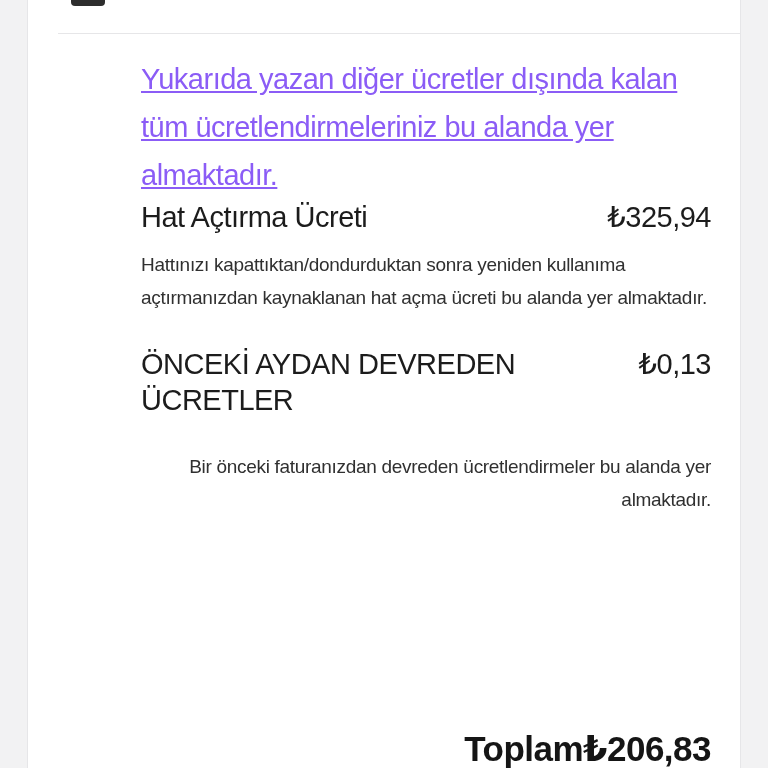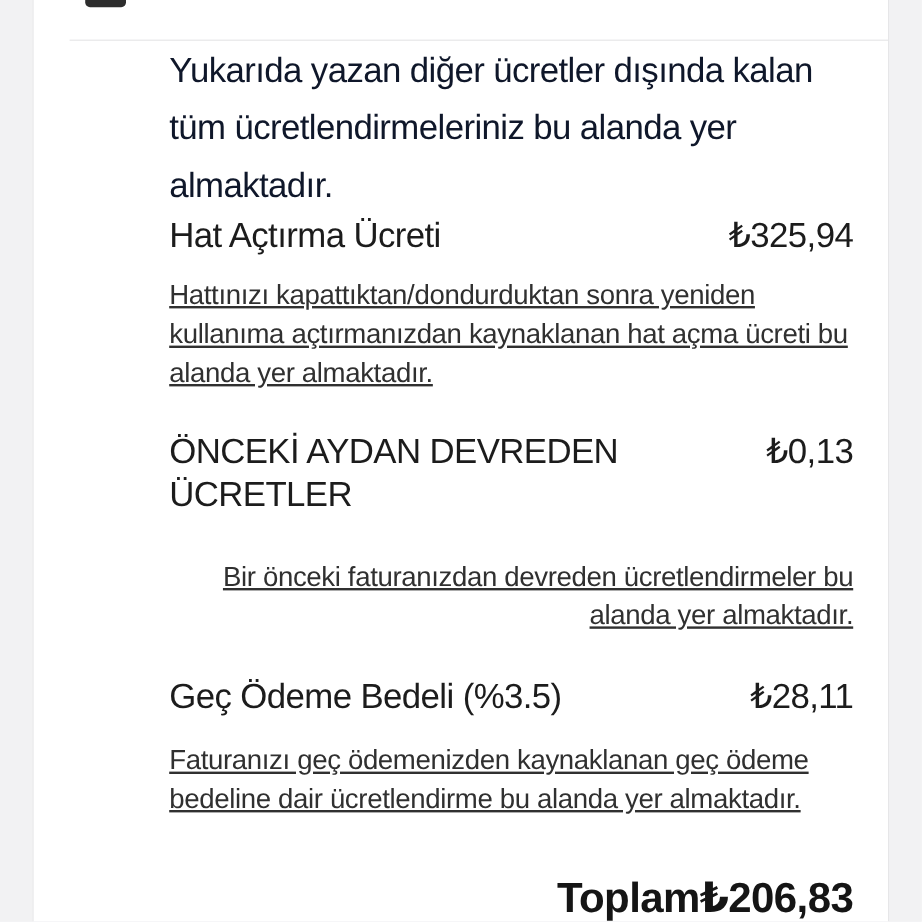--- a/index.html
+++ b/index.html
@@ -28,37 +28,38 @@
     position:absolute; top:33px; left:30px; right:0;
     height:1px; background:#e6e6e8;
   }
 
   .content {
     position:absolute; left:113px; right:29px; top:35px;
     color:#1f1f1f;
   }
 
   .intro {
+    margin-top:20px;
     font-size:29px; line-height:48px; letter-spacing:-0.5px;
-    color:#0f172a;
+    color:#8b5cf6;
+    text-decoration:underline;
   }
 
   .fee-header {
     display:flex; justify-content:space-between; align-items:baseline;
     font-size:29px; line-height:36px; letter-spacing:-0.5px;
     color:#1c1c1c;
   }
   .fee-header .fee-amount { white-space:nowrap; margin-left:0;text-align:right; }
   .fee-label { min-width:0; }
 
   .fee-desc {
     margin-top:14px;
-    font-size:23px; line-height:32.5px; letter-spacing:-0.3px;
+    font-size:19px; line-height:32.5px; letter-spacing:-0.3px;
     color:#303030;
-    text-decoration:underline;
   }
 
   .fee-1 { }
   .fee-2 { margin-top:32px; }
   .fee-2 .fee-desc { margin-top:33px;text-align:right; }
   .fee-3 { margin-top:34px; }
   .fee-3 .fee-desc { margin-top:18px; }
 
   .total-row {
     position:absolute; left:31px; right:29px; top:729px;
@@ -89,27 +90,20 @@
       </div>
 
       <div class="fee fee-2">
         <div class="fee-header">
           <span class="fee-label">ÖNCEKİ AYDAN DEVREDEN ÜCRETLER</span>
           <span class="fee-amount">₺0,13</span>
         </div>
         <p class="fee-desc">Bir önceki faturanızdan devreden ücretlendirmeler bu alanda yer almaktadır.</p>
       </div>
 
-      <div class="fee fee-3">
-        <div class="fee-header">
-          <span class="fee-label">Geç Ödeme Bedeli (%3.5)</span>
-          <span class="fee-amount">₺28,11</span>
-        </div>
-        <p class="fee-desc">Faturanızı geç ödemenizden kaynaklanan geç ödeme bedeline dair ücretlendirme bu alanda yer almaktadır.</p>
-      </div>
 
     </div>
 
     <div class="total-row">
       <span>Toplam</span>
       <span>₺206,83</span>
     </div>
 
   </div>
 </div>

